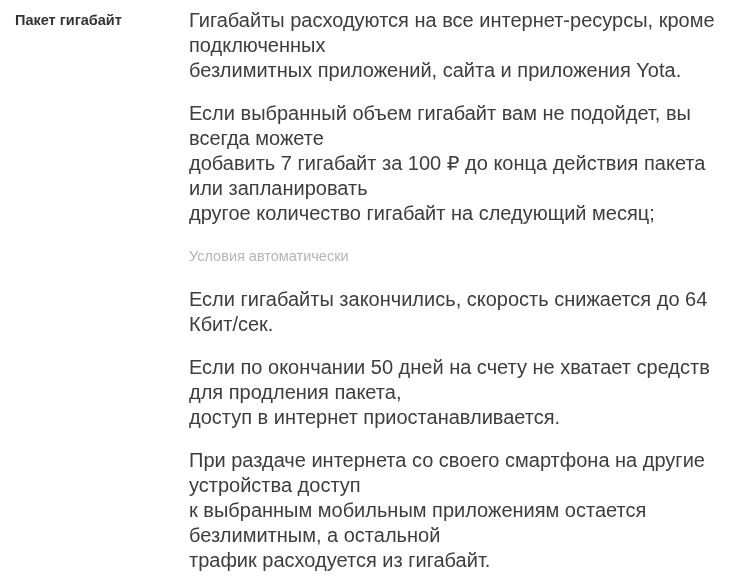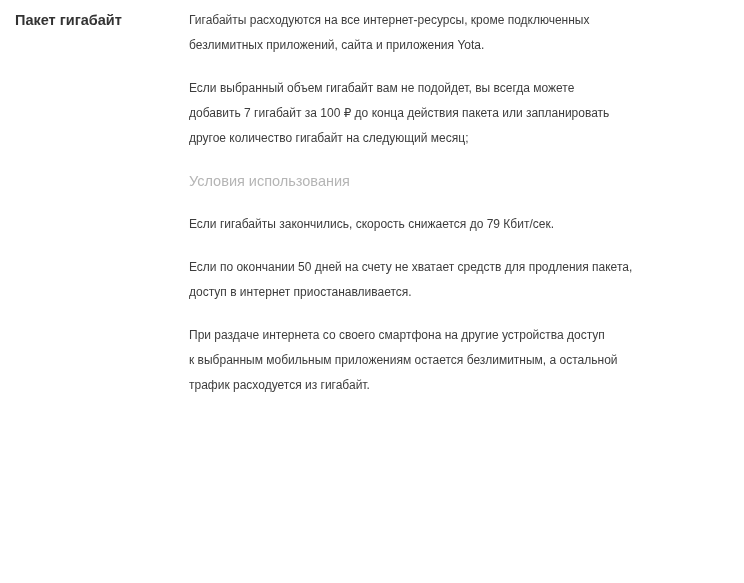--- a/index.html
+++ b/index.html
@@ -34,21 +34,21 @@
     line-height: 25px;
     font-weight: bold;
     color: #333333;
   }
   .content-col {
     flex: 1 1 auto;
     min-width: 0;
   }
   .para {
     margin: 0 0 18px 0;
-    font-size: 12px;
+    font-size: 20px;
     line-height: 25px;
     color: var(--text, #3d3d3d);
     white-space: pre-line;
   }
   .para:last-child {
     margin-bottom: 16px;
   }
   .muted-heading {
     margin: 0 0 18px 0;
     font-size: 14.5px;
@@ -63,21 +63,21 @@
 <div class="section-row">
   <div class="label-col">
     <div class="row-label">Пакет гигабайт</div>
   </div>
   <div class="content-col">
     <p class="para">Гигабайты расходуются на все интернет-ресурсы, кроме подключенных
 безлимитных приложений, сайта и приложения Yota.</p>
     <p class="para">Если выбранный объем гигабайт вам не подойдет, вы всегда можете
 добавить 7 гигабайт за 100 ₽ до конца действия пакета или запланировать
 другое количество гигабайт на следующий месяц;</p>
-    <p class="muted-heading">Условия использования</p>
-    <p class="para">Если гигабайты закончились, скорость снижается до 79 Кбит/сек.</p>
+    <p class="muted-heading">Условия автоматически</p>
+    <p class="para">Если гигабайты закончились, скорость снижается до 64 Кбит/сек.</p>
     <p class="para">Если по окончании 50 дней на счету не хватает средств для продления пакета,
 доступ в интернет приостанавливается.</p>
     <p class="para">При раздаче интернета со своего смартфона на другие устройства доступ
 к выбранным мобильным приложениям остается безлимитным, а остальной
 трафик расходуется из гигабайт.</p>
   </div>
 </div>
 
 </body></html>

